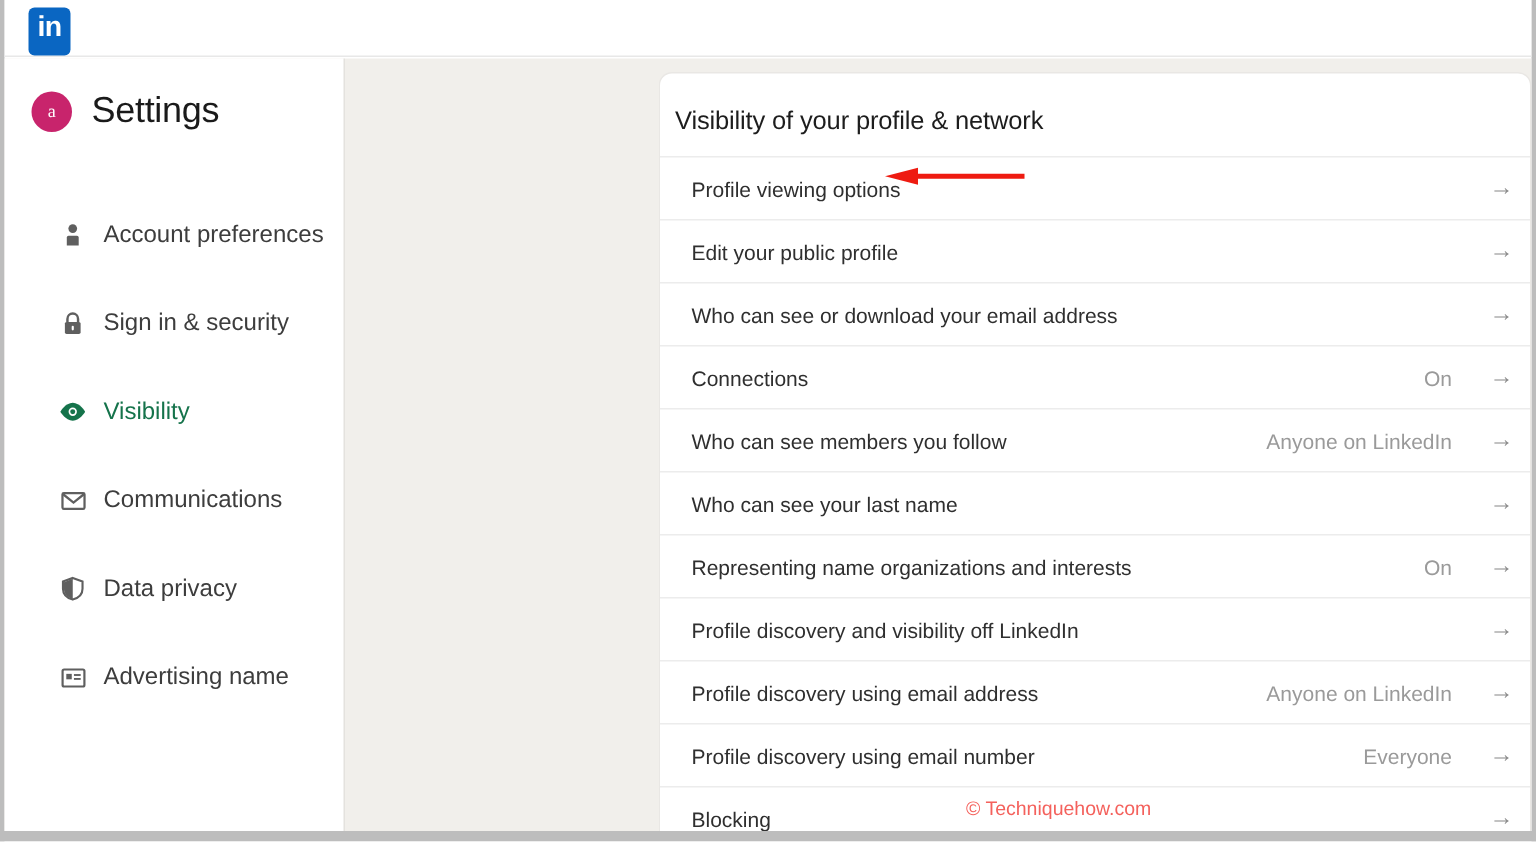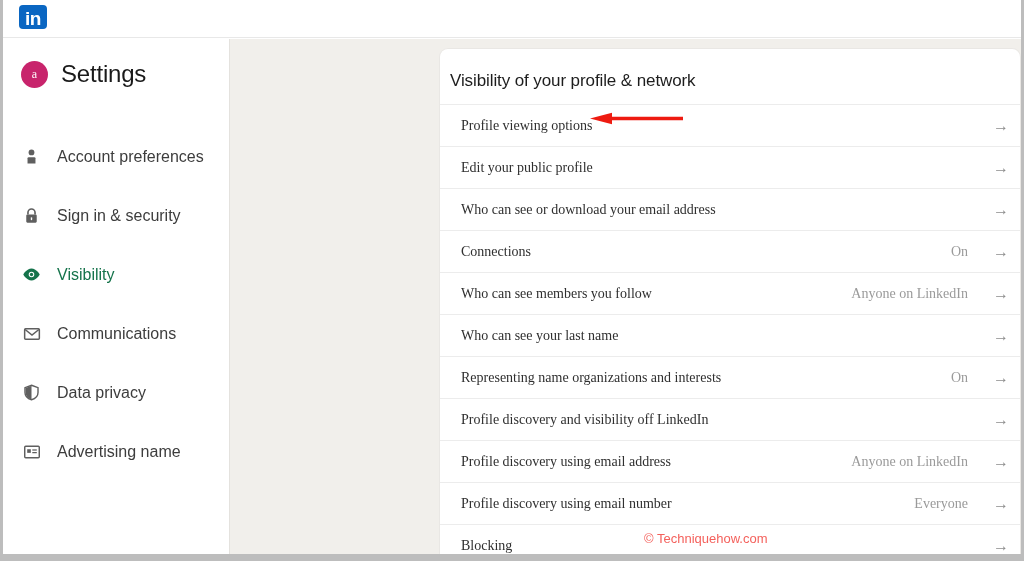--- a/index.html
+++ b/index.html
@@ -28,21 +28,21 @@
     position: absolute;
     left: 0; top: 0;
     width: 1018px;
     height: 38px;
     background: #ffffff;
     border-bottom: 1px solid #e8e8e8;
   }
   #li-logo {
     position: absolute;
     left: 16px; top: 5px;
-    width: 28px; height: 24px;
+    width: 28px; height: 32px;
     background: #0a66c2;
     border-radius: 4px;
     color: #ffffff;
     font-size: 19px;
     font-weight: bold;
     line-height: 27px;
     text-align: center;
     letter-spacing: -0.5px;
     font-family: "Liberation Sans", sans-serif;
   }
@@ -88,24 +88,25 @@
     color: #1a1a1a;
     font-weight: normal;
     letter-spacing: -0.2px;
     text-align: right;
   }
 
   #nav { position: absolute; left: 0; top: 88px; width: 227px; }
   .nav-item {
     display: flex;
     align-items: center;
-    gap: 16px;
+    gap: 11px;
     height: 59px;
     padding-left: 19px;
     cursor: pointer;
+    margin-left: 17px;
   }
   .nav-ico {
     width: 19px; height: 19px;
     flex: 0 0 19px;
     display: flex;
     align-items: center;
     justify-content: center;
   }
   .nav-ico svg { display: block; }
   .nav-label {
@@ -136,21 +137,20 @@
   }
 
   .row {
     position: relative;
     display: flex;
     align-items: center;
     height: 42px;
     border-top: 1px solid #ececec;
     padding: 0 0 0 21px;
     cursor: pointer;
-    font-family: Liberation Serif, serif;
   }
   .row:first-of-type { border-top: 1px solid #ececec; }
   .row-label {
     font-size: 14px;
     color: #2f2f2f;
     flex: 1 1 auto;
   }
   .row-value {
     font-size: 14px;
     color: #9a9a9a;

